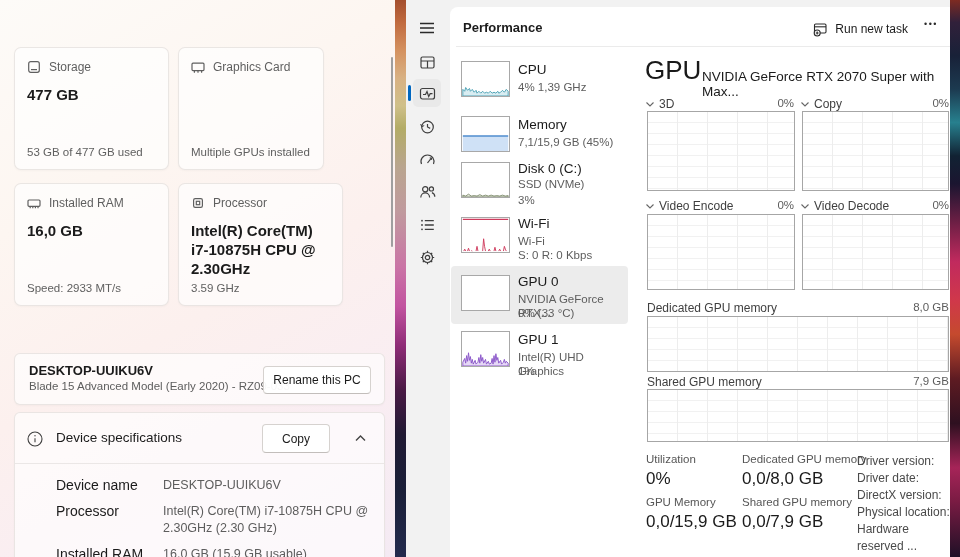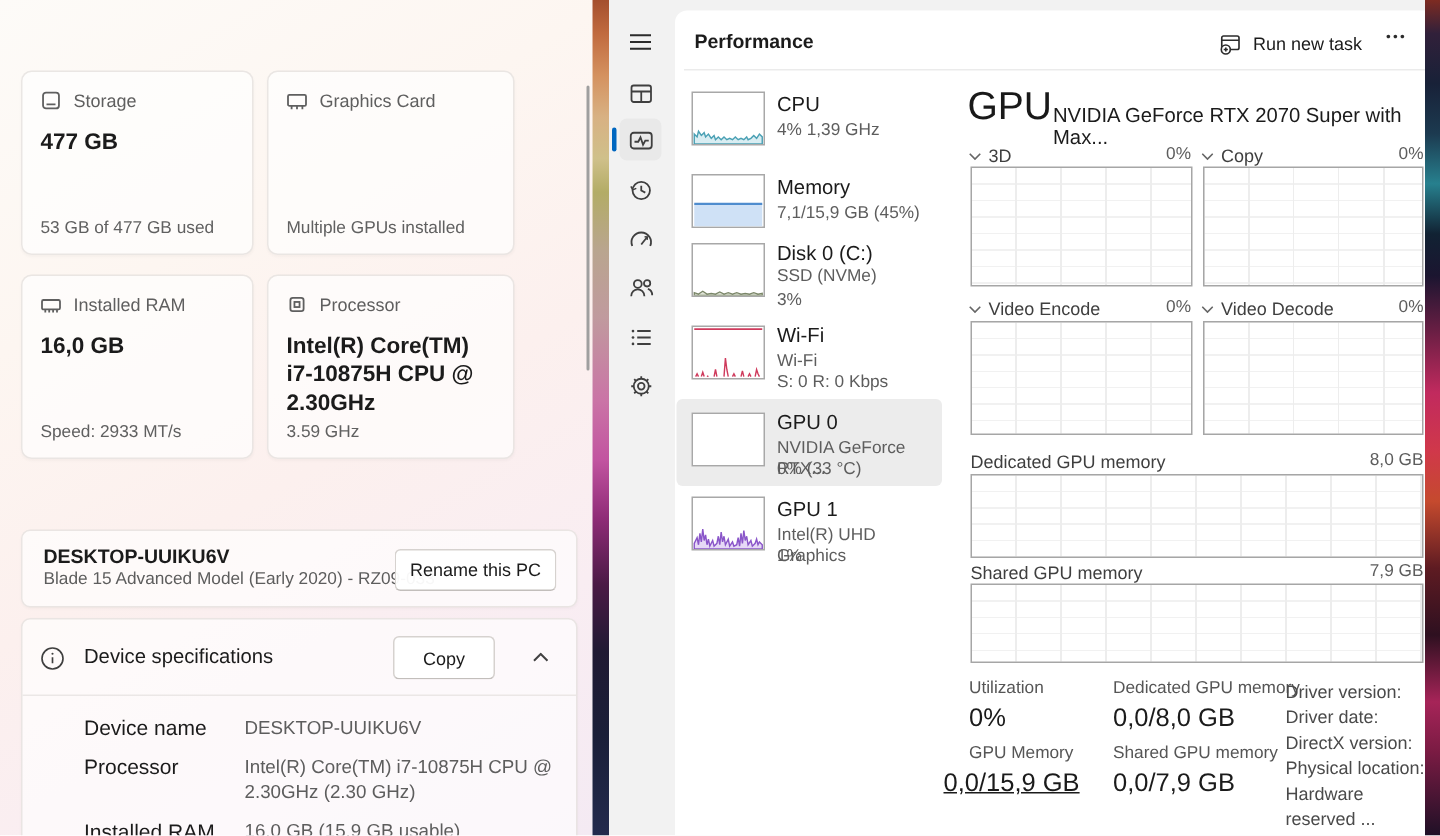--- a/index.html
+++ b/index.html
@@ -71,21 +71,21 @@
               <rect x="1.7" y="1.7" width="10.6" height="10.6" rx="2"></rect>
               <path d="M4 9.6 h6"></path>
             </svg>
           </span>
         <span>Storage</span>
         </div>
       <div class="card-value">477 GB</div>
       <div class="card-foot">53 GB of 477 GB used</div>
     </div>
 
-    <div class="abs card" style="left:178px;top:47px;width:165px;height:123px;padding:12px;">
+    <div class="abs card" style="left:178px;top:47px;width:146px;height:123px;padding:12px;">
       <div class="card-head">
           <span>
             <svg width="14" height="14" viewBox="0 0 14 14" fill="none" stroke="#5f5f5f" stroke-width="1.2">
               <rect x="1" y="3.2" width="12" height="7.4" rx="1"></rect>
               <path d="M3.4 10.6 v2.2 M7 10.6 v2.2 M10.6 10.6 v2.2"></path>
             </svg>
           </span>
         <span>Graphics Card</span>
         </div>
       <div class="card-foot">Multiple GPUs installed</div>
@@ -360,21 +360,21 @@
         <span>Shared GPU memory</span>
       </div>
     <div class="abs sec-val" style="left:241px;top:375px;width:302px;text-align:right;">7,9 GB</div>
     <div class="abs bigchart" style="left:241px;top:389px;width:302px;height:53px;"></div>
 
     <div class="abs stat-label" style="left:240px;top:453px;">Utilization</div>
     <div class="abs stat-value" style="left:240px;top:469px;">0%</div>
     <div class="abs stat-label" style="left:336px;top:453px;">Dedicated GPU memory</div>
     <div class="abs stat-value" style="left:336px;top:469px;">0,0/8,0 GB</div>
     <div class="abs stat-label" style="left:240px;top:496px;">GPU Memory</div>
-    <div class="abs stat-value" style="left:223px;top:512px;text-decoration:underline;">0,0/15,9 GB</div>
+    <div class="abs stat-value" style="left:240px;top:512px;">0,0/15,9 GB</div>
     <div class="abs stat-label" style="left:336px;top:496px;">Shared GPU memory</div>
     <div class="abs stat-value" style="left:336px;top:512px;">0,0/7,9 GB</div>
 
     <div class="abs" style="left:451px;top:453px;">
       <div class="drv">Driver version:</div>
       <div class="drv">Driver date:</div>
       <div class="drv">DirectX version:</div>
       <div class="drv">Physical location:</div>
       <div class="drv">Hardware reserved ...</div>
     </div>

